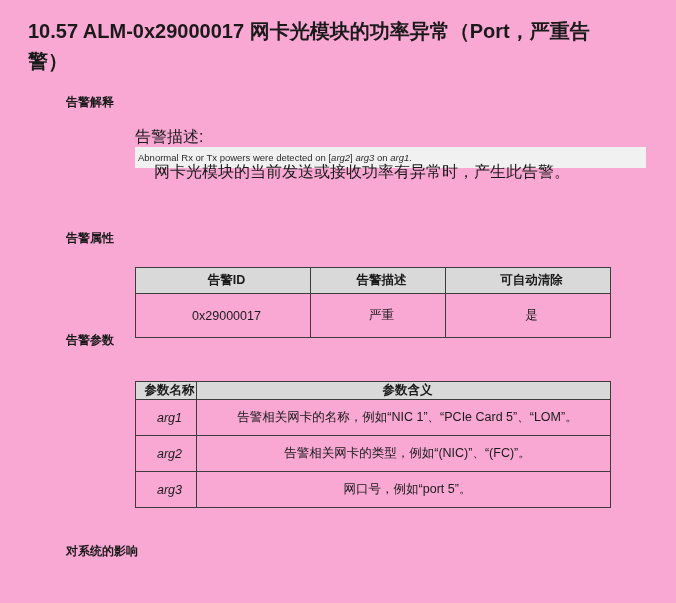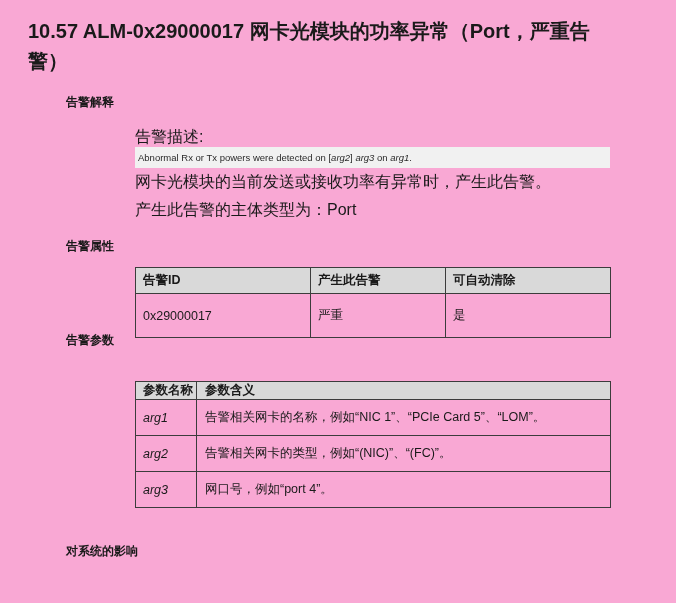--- a/index.html
+++ b/index.html
@@ -25,41 +25,41 @@
   }
   .section-heading {
     position: absolute;
     left: 28px;
     font-size: 12px;
     font-weight: bold;
     color: #1a1a1a;
     margin-left: 38px;
   }
   .h-explanation { top: 94px; }
-  .h-attributes  { top: 238px; }
+  .h-attributes  { top: 230px; }
   .h-parameters  { top: 332px; }
   .h-impact      { top: 543px; }
 
   .body-text {
     position: absolute;
     left: 135px;
     font-size: 16px;
     color: #1a1a1a;
     white-space: nowrap;
   }
   .t-desc-label { top: 127px; }
-  .t-para2      { top: 172px; }
+  .t-para2      { top: 162px; margin-left: 19px; }
   .t-para3      { top: 200px; }
   .t-impact     { top: 573px; }
 
   .desc-box {
     position: absolute;
     left: 135px;
     top: 147px;
-    width: 475px;
+    width: 511px;
     height: 21px;
     background: #f1f1f1;
     font-size: 9.5px;
     line-height: 21px;
     padding-left: 3px;
     color: #2a2a2a;
     white-space: nowrap;
   }
   .desc-box em { font-style: italic; }
 
@@ -69,21 +69,21 @@
     border-collapse: collapse;
     width: 475px;
     table-layout: fixed;
     font-size: 12.5px;
     color: #1a1a1a;
   }
   .attr-table  { top: 267px; }
   .param-table { top: 381px; }
   table.doc-table th, table.doc-table td {
     border: 1px solid #3c3c3c;
-    text-align: left;
+    text-align: center;
     vertical-align: middle;
     padding: 0 0 0 7px;
     overflow: hidden;
   }
   table.doc-table th {
     background: #d9d9d9;
     font-weight: bold;
   }
   .attr-table th { height: 26px; }
   .attr-table td { height: 44px; margin-left: 24px; }
@@ -96,33 +96,32 @@
 <body>
 
 <div class="page">
 
   <h1 class="doc-title">10.57 ALM-0x29000017 网卡光模块的功率异常（Port，严重告警）</h1>
 
   <h2 class="section-heading h-explanation">告警解释</h2>
   <div class="body-text t-desc-label">告警描述:</div>
   <div class="desc-box"><span>Abnormal Rx or Tx powers were detected on [</span><em>arg2</em><span>] </span><em>arg3</em><span> on </span><em>arg1</em><span>.</span></div>
   <div class="body-text t-para2">网卡光模块的当前发送或接收功率有异常时，产生此告警。</div>
-  <div class="body-text t-para3">产生此告警的主体类型为：Port</div>
 
   <h2 class="section-heading h-attributes">告警属性</h2>
   <table class="doc-table attr-table">
     <colgroup>
       <col style="width:175px">
       <col style="width:135px">
       <col style="width:165px">
     </colgroup>
     <thead>
       <tr>
         <th>告警ID</th>
-        <th>产生此告警</th>
+        <th>告警描述</th>
         <th>可自动清除</th>
       </tr>
     </thead>
     <tbody>
       <tr>
         <td>0x29000017</td>
         <td>严重</td>
         <td>是</td>
       </tr>
     </tbody>
@@ -144,20 +143,20 @@
       <tr>
         <td class="arg-name">arg1</td>
         <td class="meaning-cell">告警相关网卡的名称，例如“NIC 1”、“PCIe Card 5”、“LOM”。</td>
       </tr>
       <tr>
         <td class="arg-name">arg2</td>
         <td class="meaning-cell">告警相关网卡的类型，例如“(NIC)”、“(FC)”。</td>
       </tr>
       <tr>
         <td class="arg-name">arg3</td>
-        <td class="meaning-cell">网口号，例如“port 4”。</td>
+        <td class="meaning-cell">网口号，例如“port 5”。</td>
       </tr>
     </tbody>
   </table>
 
   <h2 class="section-heading h-impact">对系统的影响</h2>
 
 </div>
 
 </body></html>

